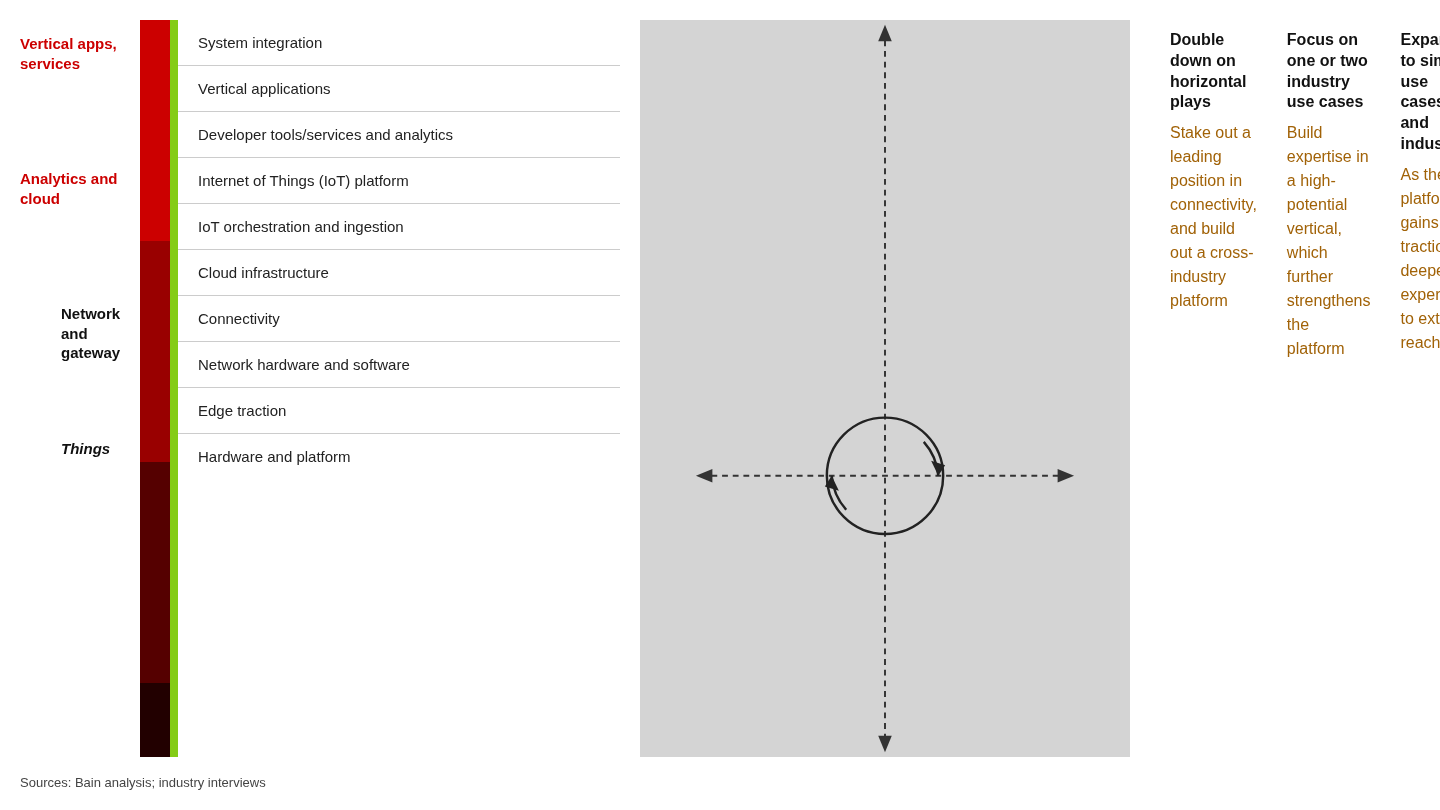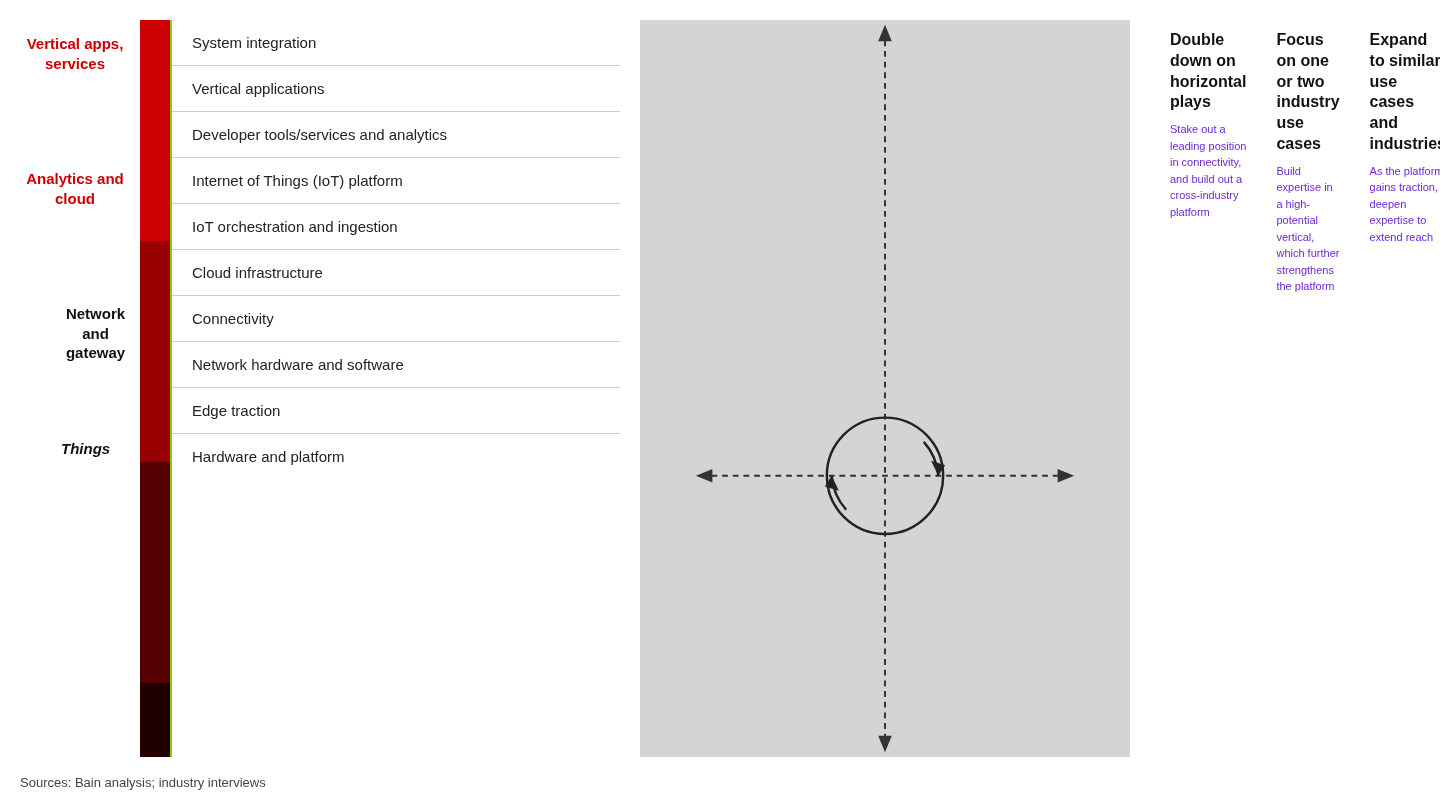--- a/index.html
+++ b/index.html
@@ -21,21 +21,20 @@
       width: 120px;
       display: flex;
       flex-direction: column;
       flex-shrink: 0;
       padding-right: 10px;
     }
     .label-block {
       display: flex;
       align-items: flex-start;
       justify-content: flex-start;
-      text-align: center;
     }
     .label-text {
       font-size: 15px;
       font-weight: bold;
       line-height: 1.3;
     }
     .label-red { color: #cc0000; }
     .label-dark { color: #111; margin-left: 41px; }
 
     
@@ -46,21 +45,21 @@
       flex-direction: column;
     }
     .bar-segment {
       flex: 1;
     }
 
     
     .table-col {
       width: 450px;
       flex-shrink: 0;
-      border-left: 2px solid #84cc16;
+      border-left: 8px solid #84cc16;
       text-align: right;
     }
     .table-row-item {
       border-bottom: 1px solid #ccc;
       padding: 14px 20px;
       font-size: 15px;
       color: #222;
       display: flex;
       align-items: center;
     }
@@ -91,22 +90,22 @@
     }
     .right-section {}
     .right-title {
       font-size: 16px;
       font-weight: bold;
       color: #111;
       margin-bottom: 8px;
       line-height: 1.3;
     }
     .right-desc {
-      font-size: 11px;
-      color: #6d28d9;
+      font-size: 16px;
+      color: #a16207;
       line-height: 1.5;
     }
 
     
     .footer {
       padding: 8px 30px 20px 20px;
       font-size: 13px;
       color: #444;
     }
 

